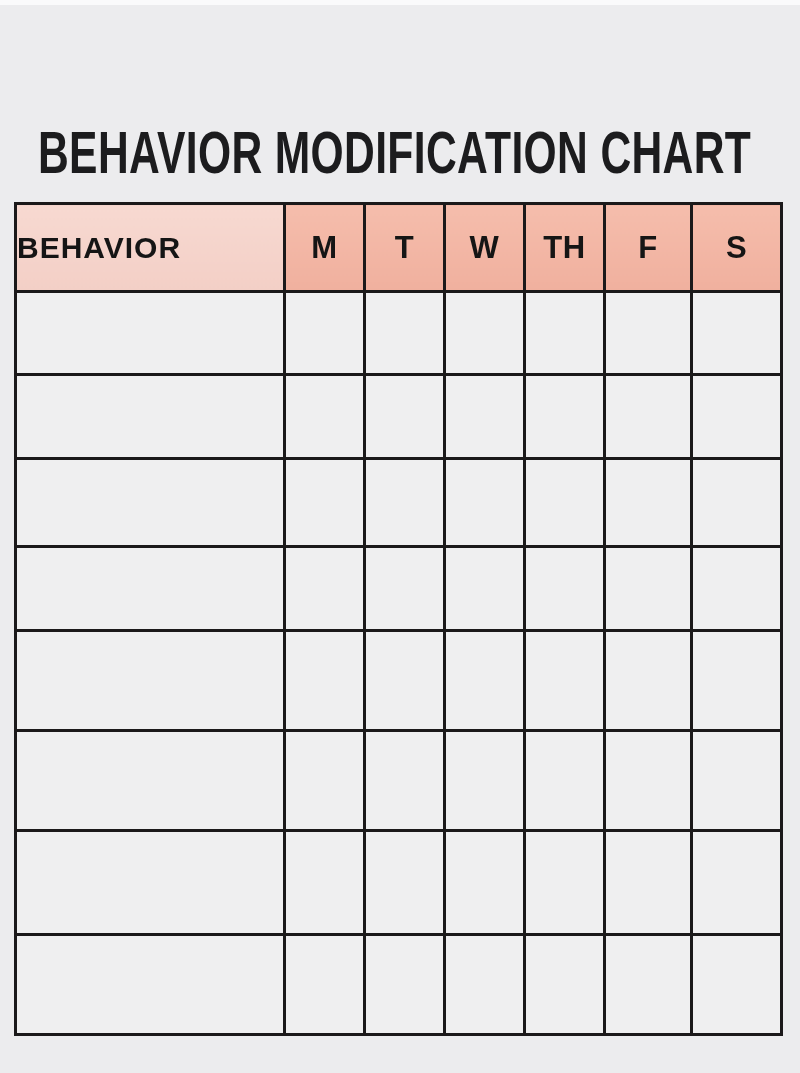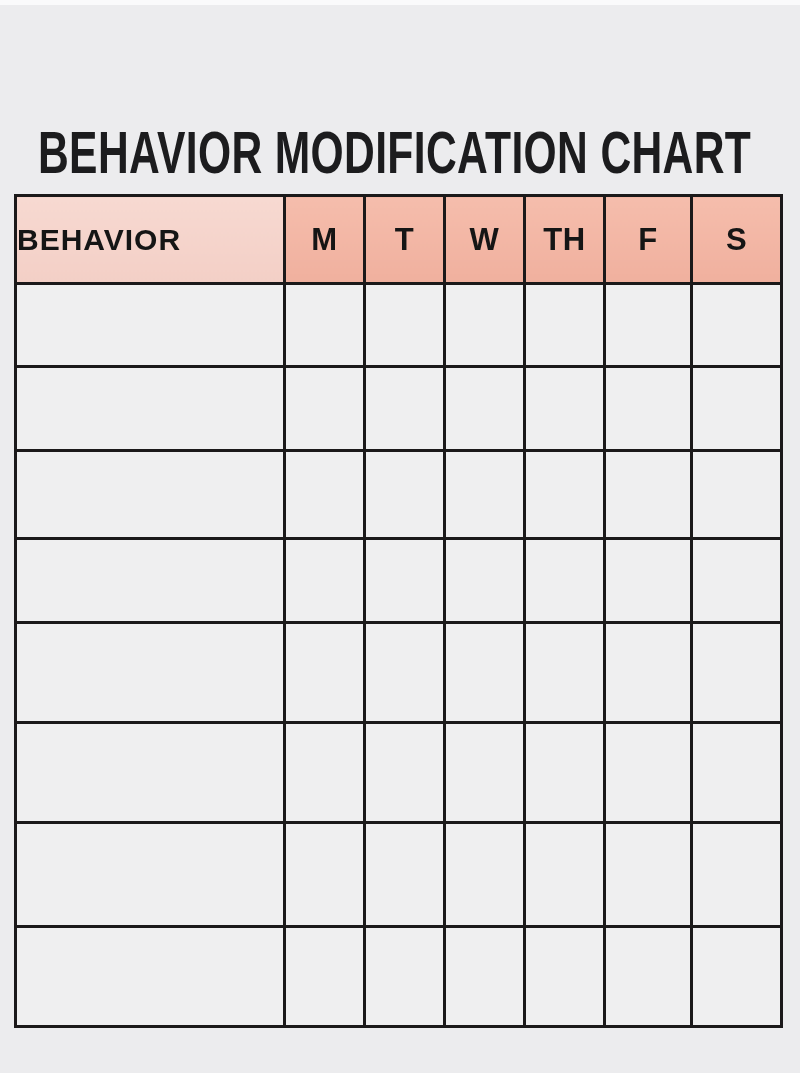--- a/index.html
+++ b/index.html
@@ -29,21 +29,21 @@
     font-weight: 700;
     letter-spacing: 0.5px;
     color: #1c1c1e;
     white-space: nowrap;
     transform: scaleX(0.71);
     transform-origin: left top;
   }
   table.behavior-table {
     position: absolute;
     left: 14px;
-    top: 194px;
+    top: 202px;
     width: 766px;
     border-collapse: collapse;
     table-layout: fixed;
   }
   table.behavior-table col:nth-child(1) { width: 269px; }
   table.behavior-table col:nth-child(2) { width: 80px; }
   table.behavior-table col:nth-child(3) { width: 80px; }
   table.behavior-table col:nth-child(4) { width: 80px; }
   table.behavior-table col:nth-child(5) { width: 80px; }
   table.behavior-table col:nth-child(6) { width: 87px; }

